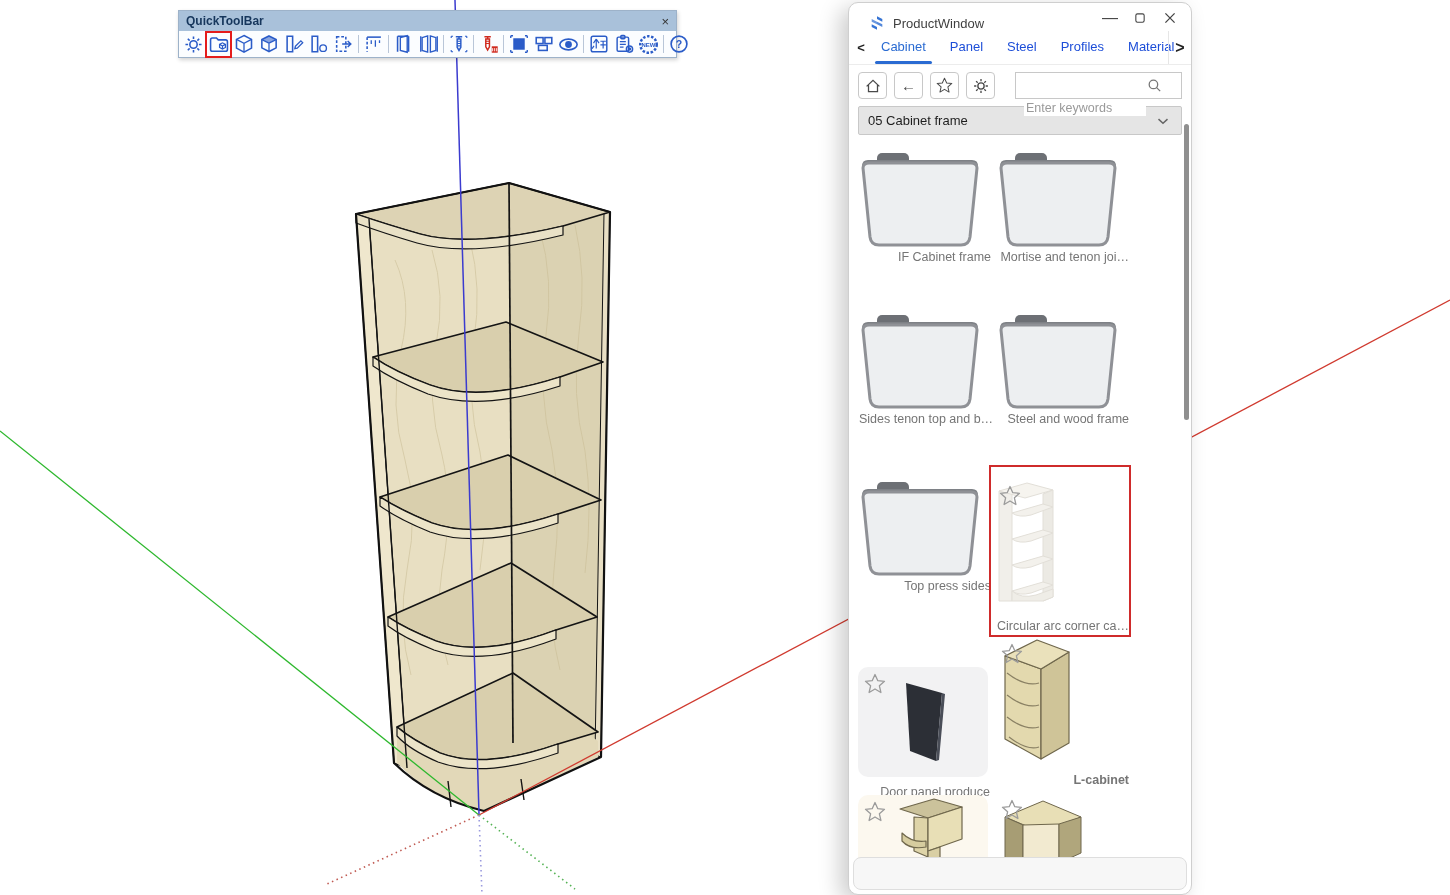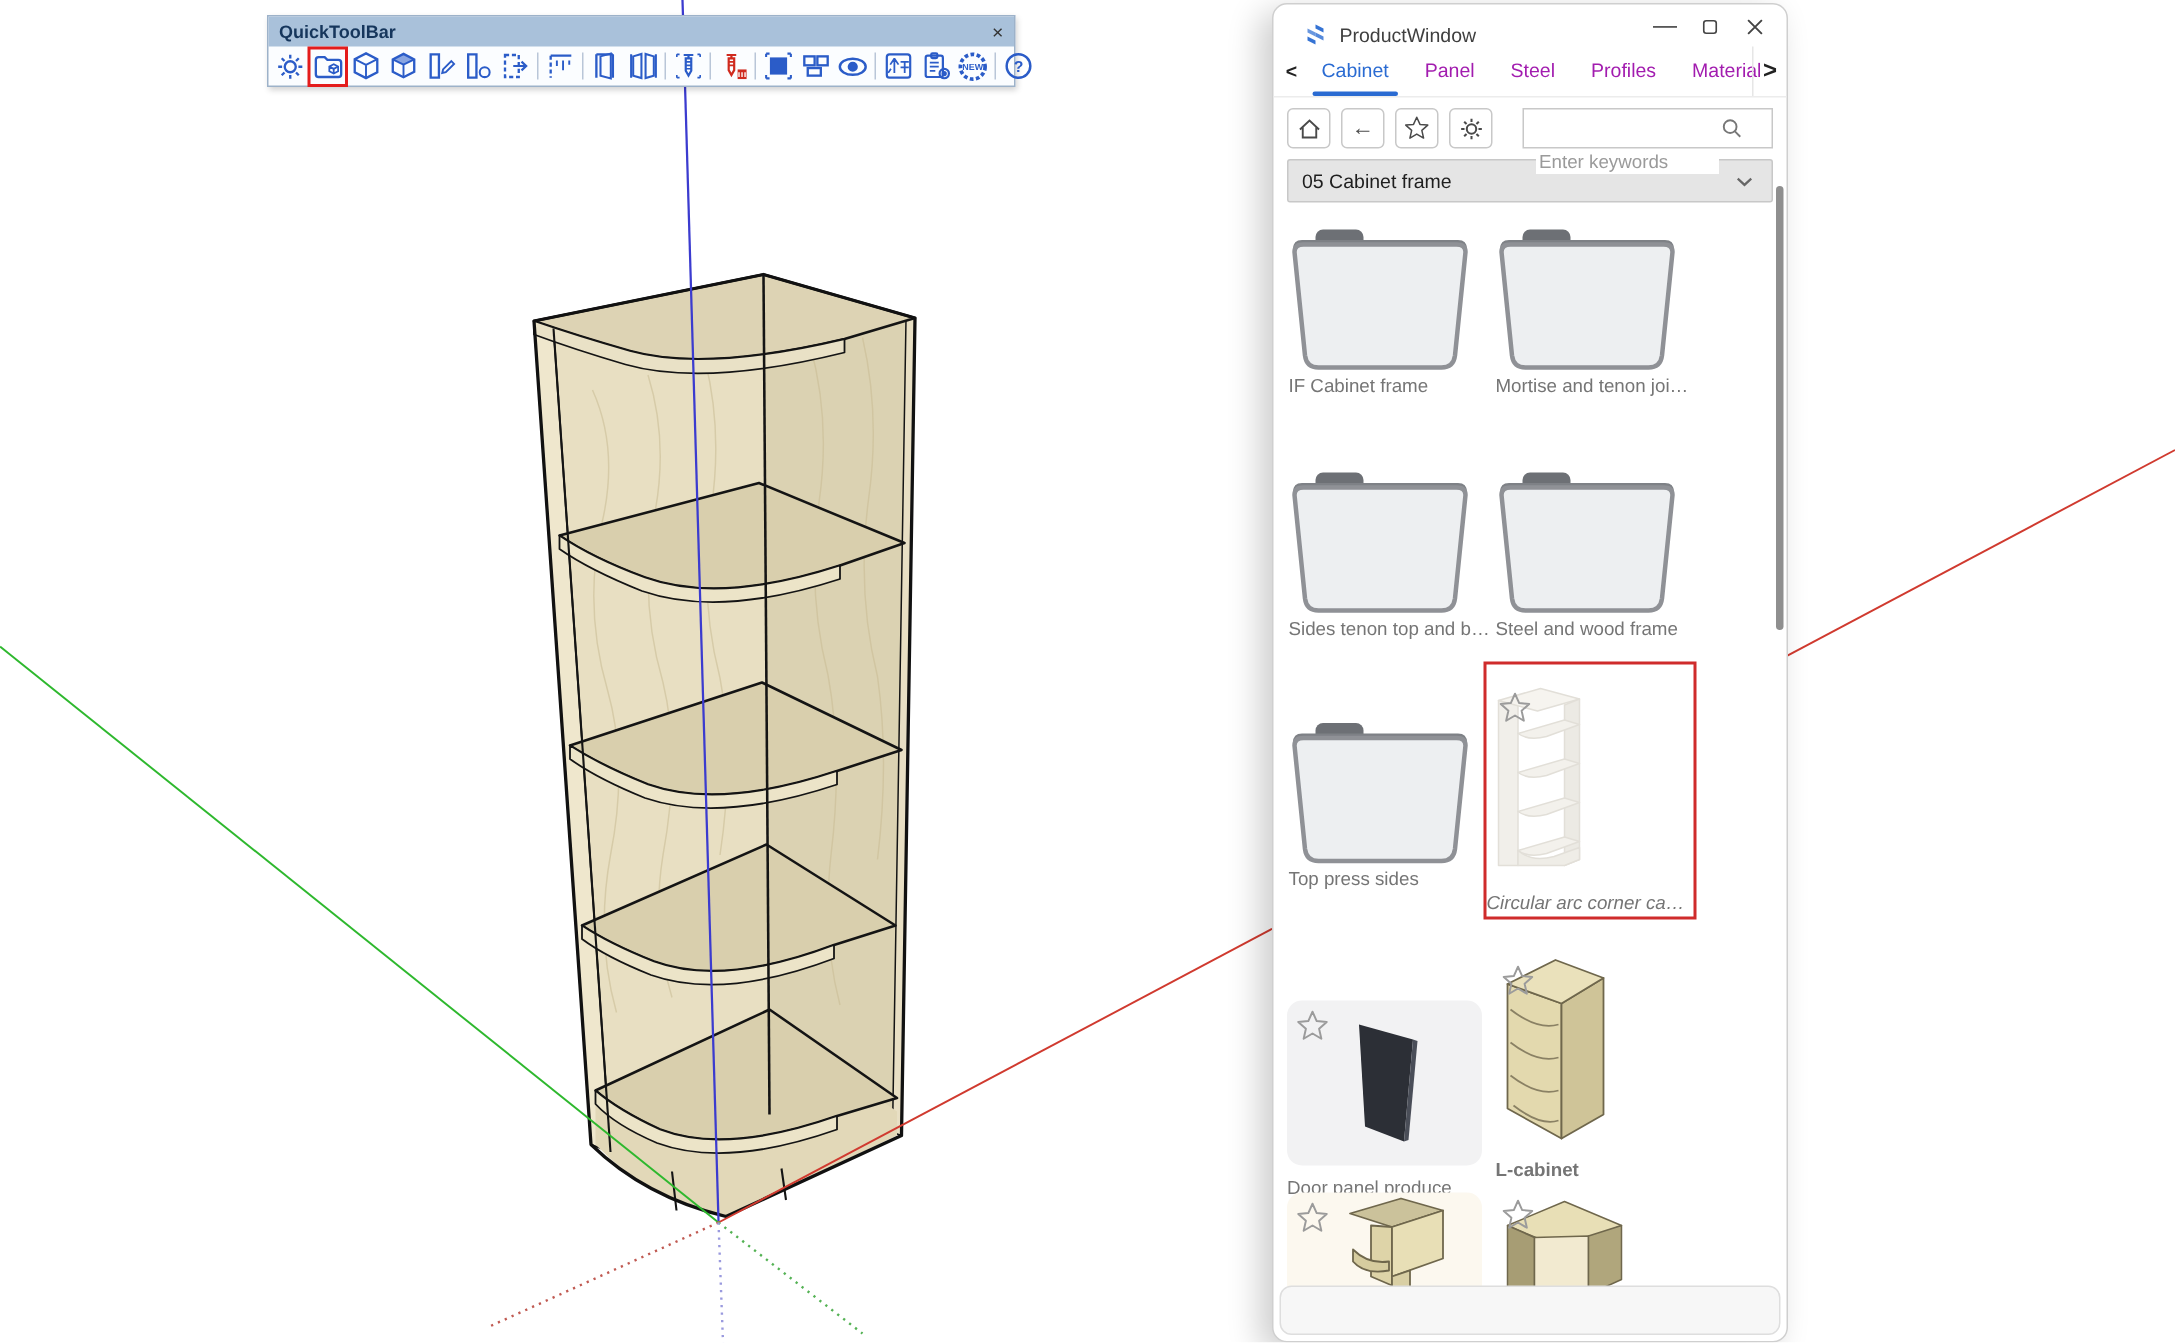--- a/index.html
+++ b/index.html
@@ -22,38 +22,38 @@
   .qtb-sep{width:1px;height:18px;background:#b9c6d8;margin:0 2px;flex:0 0 auto;}
   
   .pw{position:absolute;left:848px;top:2px;width:342px;height:891px;background:#fff;
       border:1px solid #cfcfcf;border-radius:10px;box-shadow:-8px 6px 22px rgba(0,0,0,.20);}
   .pw-title{height:28px;display:flex;align-items:flex-end;padding:0 6px 0 20px;}
   .pw-title-text{font-size:13px;color:#3f3f3f;margin-left:8px;}
   .pw-ctl{margin-left:auto;display:flex;}
   .pw-ctl span{width:30px;height:26px;display:flex;align-items:center;justify-content:center;color:#444;}
   .pw-tabs{height:33px;display:flex;align-items:center;border-bottom:1px solid #ececec;position:relative;padding-left:4px;}
   .chev{width:16px;text-align:center;font-weight:bold;color:#222;font-size:13px;}
-  .tab{padding:0 12px;font-size:13px;color:#a21caf;height:33px;line-height:31px;position:relative;}
+  .tab{padding:0 12px;font-size:13px;color:#1d4ed8;height:33px;line-height:31px;position:relative;}
   .tab.active{color:#2a6bd2;}
   .tab.active::after{content:"";position:absolute;left:6px;right:6px;bottom:0;height:3px;background:#2a6bd2;border-radius:2px;}
   .tab-more{position:absolute;right:0;top:0;width:22px;height:33px;border-left:1px solid #e6e6e6;
             display:flex;align-items:center;justify-content:center;font-weight:bold;color:#222;}
   .pw-toolbar{display:flex;align-items:center;gap:7px;padding:7px 9px 6px 9px;}
   .tb-btn{width:27px;height:25px;border:1px solid #c8c8c8;border-radius:4px;display:flex;
           align-items:center;justify-content:center;color:#4a4a4a;background:#fff;}
   .tb-search{margin-left:auto;width:152px;height:25px;border:1px solid #c8c8c8;display:flex;
              align-items:center;padding:0 5px 0 8px;}
   .tb-search input{border:none;outline:none;width:118px;font-size:12.5px;color:#333;
                    font-family:"Liberation Sans", sans-serif;margin-top:44px;}
   .tb-search input::placeholder{color:#9a9a9a;}
   .pw-dd{margin:1px 9px 0 9px;height:27px;border:1px solid #c8c8c8;border-radius:2px;display:flex;
          align-items:center;padding:0 9px;font-size:13px;color:#1e1e1e;background:#e5e5e5;}
   .pw-dd .dd-ch{margin-left:auto;color:#666;}
   .pw-grid{position:absolute;left:1px;top:136px;width:334px;height:720px;overflow:hidden;}
-  .cell{position:absolute;text-align:left;}
+  .cell{position:absolute;text-align:right;}
   .cell-label{font-size:12.5px;color:#757575;white-space:nowrap;}
   .sel-card{border:2px solid #cf2b2b;background:#fff;}
   .thumb-card{background:#f2f2f3;border-radius:10px;}
   .thumb-card.cream{background:#fcf8ef;}
   .star{position:absolute;color:#9b9b9b;}
   .pw-scroll{position:absolute;right:2px;top:121px;width:5px;height:296px;background:#8f8f8f;border-radius:3px;}
   .pw-footer{position:absolute;left:4px;right:4px;top:854px;height:31px;background:#f7f7f7;
              border:1px solid #dedede;border-radius:8px;}
 </style>
 </head>
@@ -491,21 +491,21 @@
 
     <div class="cell" style="left:9px;top:341px;width:132px;">
       <svg width="122" height="99" viewBox="0 0 122 99">
         <rect x="18" y="2" width="32" height="13" rx="5" fill="#6d7075"></rect>
         <path d="M9,9h104q6,0,6,6v3H3v-3q0-6,6-6z" fill="#7e8186"></path>
         <path d="M4,17q0-5,6-5h102q6,0,6,5l-7,69q-1,8-9,8H20q-8,0-9-8z" fill="#edeff1" stroke="#8f9196" stroke-width="3"></path>
       </svg>
       <div class="cell-label">Top press sides</div>
     </div>
 
-    <div class="cell sel-card" style="left:139px;top:302px;width:138px;height:168px;font-style:italic;">
+    <div class="cell sel-card" style="left:139px;top:326px;width:138px;height:168px;">
       <svg class="star" style="left:8px;top:18px" width="22" height="22">
             <use href="#sy-star"></use>
           </svg>
       <svg width="70" height="132" viewBox="0 0 70 132" style="margin-top:14px">
         <g stroke="#e2dfd8" stroke-width="1" stroke-linejoin="round">
           <rect x="8" y="10" width="13" height="110" fill="#f1efea"></rect>
           <path d="M8,10 L36,2 L62,9 L34,17 Z" fill="#f6f4ef"></path>
           <path d="M62,9 L62,116 L52,120 L52,13 Z" fill="#eceae4"></path>
           <path d="M21,32 L52,23 L62,26 L40,34 Q28,37 21,32 Z" fill="#f3f1ec"></path>
           <path d="M21,58 L52,49 L62,52 L40,60 Q28,63 21,58 Z" fill="#f3f1ec"></path>

